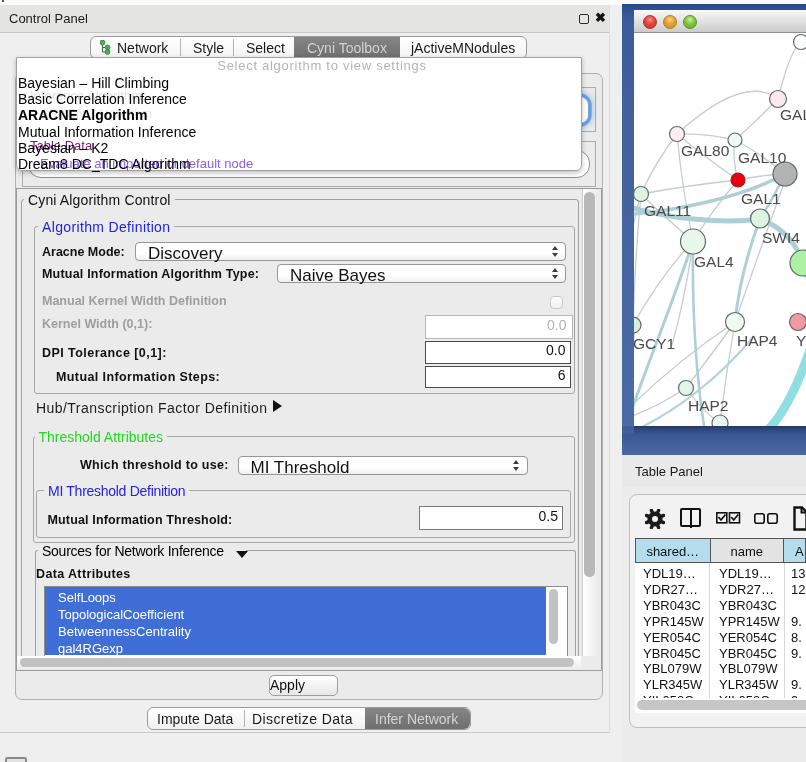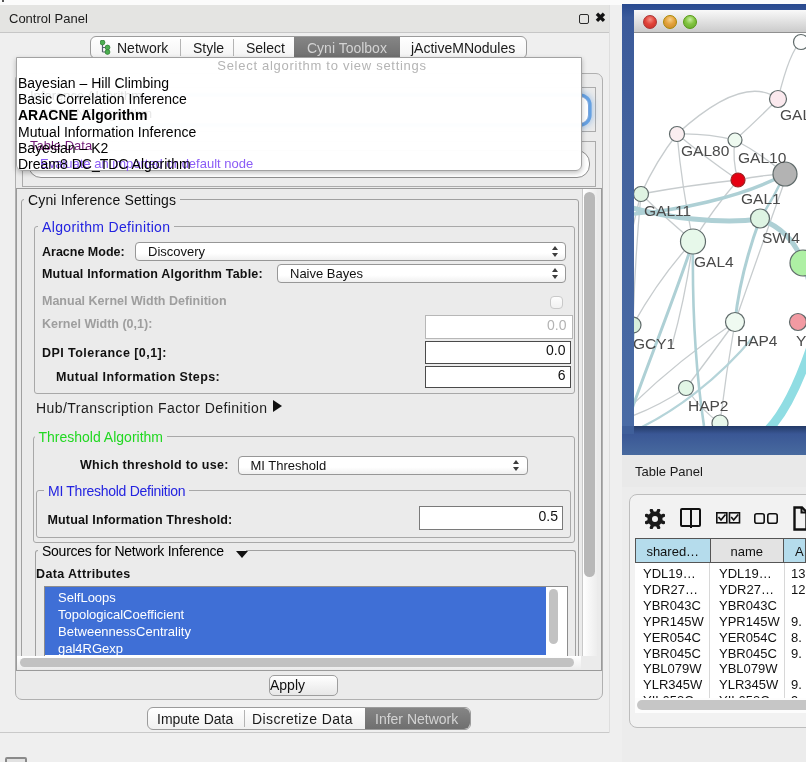--- a/index.html
+++ b/index.html
@@ -4,21 +4,21 @@
 <style>
   html,body{margin:0;padding:0;}
   body{width:806px;height:762px;position:relative;overflow:hidden;
        font-family:"Liberation Sans", sans-serif;background:#efefef;}
   .abs{position:absolute;}
   .lbl{font-size:12.5px;font-weight:bold;color:#111;white-space:nowrap;text-align:right;}
   .dis{color:#9e9e9e;}
   .tb{border:1px solid #a5a5a5;border-radius:3px;}
   .ttl{position:absolute;background:#ebebeb;padding:0 4px;font-size:14px;white-space:nowrap;}
   .combo{position:absolute;background:linear-gradient(#ffffff 60%,#f0f0f0);border:1px solid #979797;border-radius:4px;}
-  .combo .ct{position:absolute;left:10px;top:3px;font-size:13px;color:#111;white-space:nowrap;}
+  .combo .ct{position:absolute;left:10px;top:3px;font-size:17px;color:#111;white-space:nowrap;}
   .arr{position:absolute;width:0;height:0;border-left:3.2px solid transparent;border-right:3.2px solid transparent;}
   .aup{border-bottom:4.4px solid #3c3c3c;}
   .adn{border-top:4.4px solid #3c3c3c;}
   .inp{position:absolute;background:#fff;font-size:14px;color:#111;text-align:right;white-space:nowrap;}
 </style>
 </head>
 <body>
 
 <div class="abs" style="left:0;top:0;width:806px;height:5px;background:#fbfbfb;"></div>
 <div class="abs" style="left:2px;top:0;width:2px;height:2px;background:#555;"></div>
@@ -51,50 +51,50 @@
 
 <div class="abs" style="left:22px;top:87px;width:572px;height:43px;border:1px solid #ababab;"></div>
 <div class="abs" style="left:28px;top:96px;width:559px;height:26px;background:#fff;border:1px solid #7aa5dd;border-radius:9px;box-shadow:0 0 0 2.6px rgba(96,158,226,0.95), 0 0 6px 4px rgba(96,158,226,0.45);"></div>
 <div class="abs" style="left:22px;top:141px;width:572px;height:44px;border:1px solid #ababab;"></div>
 <div class="abs" style="left:28px;top:150px;width:560px;height:26px;background:#fff;border:1px solid #8f8f8f;border-radius:13px;"></div>
 
 <div class="abs" style="left:16px;top:188px;width:584px;height:481px;background:#ebebeb;border:1px solid #9a9a9a;"></div>
 <div id="form" class="abs" style="left:0;top:0;width:806px;height:762px;">
 
   <div class="abs tb" style="left:21px;top:199px;width:556px;height:461px;border-color:#a0a0a0;"></div>
-  <div class="ttl" style="left:24px;top:192px;color:#111;letter-spacing:0.15px;">Cyni Inference Settings</div>
+  <div class="ttl" style="left:24px;top:192px;color:#111;letter-spacing:0.15px;">Cyni Algorithm Control</div>
 
   <div class="abs tb" style="left:34px;top:226px;width:539px;height:166px;border-color:#a8a8a8;"></div>
   <div class="ttl" style="left:38px;top:219px;color:#2323e0;letter-spacing:0.35px;">Algorithm Definition</div>
   <div class="abs lbl" style="left:42px;top:245px;">Aracne Mode:</div>
   <div class="combo" style="left:135px;top:241.5px;width:428.5px;height:17px;">
     <span class="ct" style="top:1px;left:12px;">Discovery</span>
     <span class="arr aup" style="right:7px;top:3px;"></span>
     <span class="arr adn" style="right:7px;top:10px;"></span>
   </div>
-  <div class="abs lbl" style="left:42px;top:267px;letter-spacing:0.2px;">Mutual Information Algorithm Table:</div>
+  <div class="abs lbl" style="left:42px;top:267px;letter-spacing:0.2px;">Mutual Information Algorithm Type:</div>
   <div class="combo" style="left:277px;top:263.5px;width:286.5px;height:17px;">
     <span class="ct" style="top:1px;left:12px;">Naive Bayes</span>
     <span class="arr aup" style="right:7px;top:3px;"></span>
     <span class="arr adn" style="right:7px;top:10px;"></span>
   </div>
   <div class="abs lbl dis" style="left:42px;top:294px;">Manual Kernel Width Definition</div>
   <div class="abs" style="left:550px;top:296px;width:11px;height:11px;background:linear-gradient(#fdfdfd,#f1f1f1);border:1.5px solid #c9c9c9;border-radius:4px;"></div>
   <div class="abs lbl dis" style="left:42px;top:317px;">Kernel Width (0,1):</div>
   <div class="inp" style="left:424.5px;top:315px;width:141px;height:21px;border:1px solid #b7b7b7;color:#b3b3b3;padding:1px 5px 0 0;">0.0</div>
   <div class="abs lbl" style="left:42px;top:346px;letter-spacing:0.45px;">DPI Tolerance [0,1]:</div>
   <div class="inp" style="left:424.5px;top:340.5px;width:140px;height:21px;border:1.5px solid #4a4a4a;padding:0 4px 0 0;">0.0</div>
   <div class="abs lbl" style="left:42px;top:370px;letter-spacing:0.4px;padding-left:14px;">Mutual Information Steps:</div>
   <div class="inp" style="left:424.5px;top:365.5px;width:140px;height:20px;border:1.5px solid #4a4a4a;padding:0 4px 0 0;">6</div>
 
   <div class="abs" style="left:36px;top:400px;font-size:14px;color:#1d1d1d;letter-spacing:0.45px;">Hub/Transcription Factor Definition</div>
   <div class="abs" style="left:273px;top:400px;width:0;height:0;border-left:9px solid #111;border-top:6.5px solid transparent;border-bottom:6.5px solid transparent;"></div>
 
   <div class="abs tb" style="left:33px;top:436px;width:540px;height:105px;border-color:#a8a8a8;"></div>
-  <div class="ttl" style="left:34.5px;top:429px;color:#21d821;">Threshold Algorithm</div>
+  <div class="ttl" style="left:34.5px;top:429px;color:#21d821;">Threshold Attributes</div>
   <div class="abs lbl" style="left:80px;top:458px;letter-spacing:0.27px;">Which threshold to use:</div>
   <div class="combo" style="left:237.5px;top:455.5px;width:288.5px;height:17.5px;">
     <span class="ct" style="top:1.5px;left:12px;">MI Threshold</span>
     <span class="arr aup" style="right:8px;top:3px;"></span>
     <span class="arr adn" style="right:8px;top:10px;"></span>
   </div>
 
   <div class="abs tb" style="left:36px;top:490px;width:533px;height:46px;border-color:#a8a8a8;"></div>
   <div class="ttl" style="left:44px;top:483px;color:#2323e0;font-size:14px;letter-spacing:-0.28px;">MI Threshold Definition</div>
   <div class="abs lbl" style="left:47.5px;top:513px;letter-spacing:0.15px;">Mutual Information Threshold:</div>

